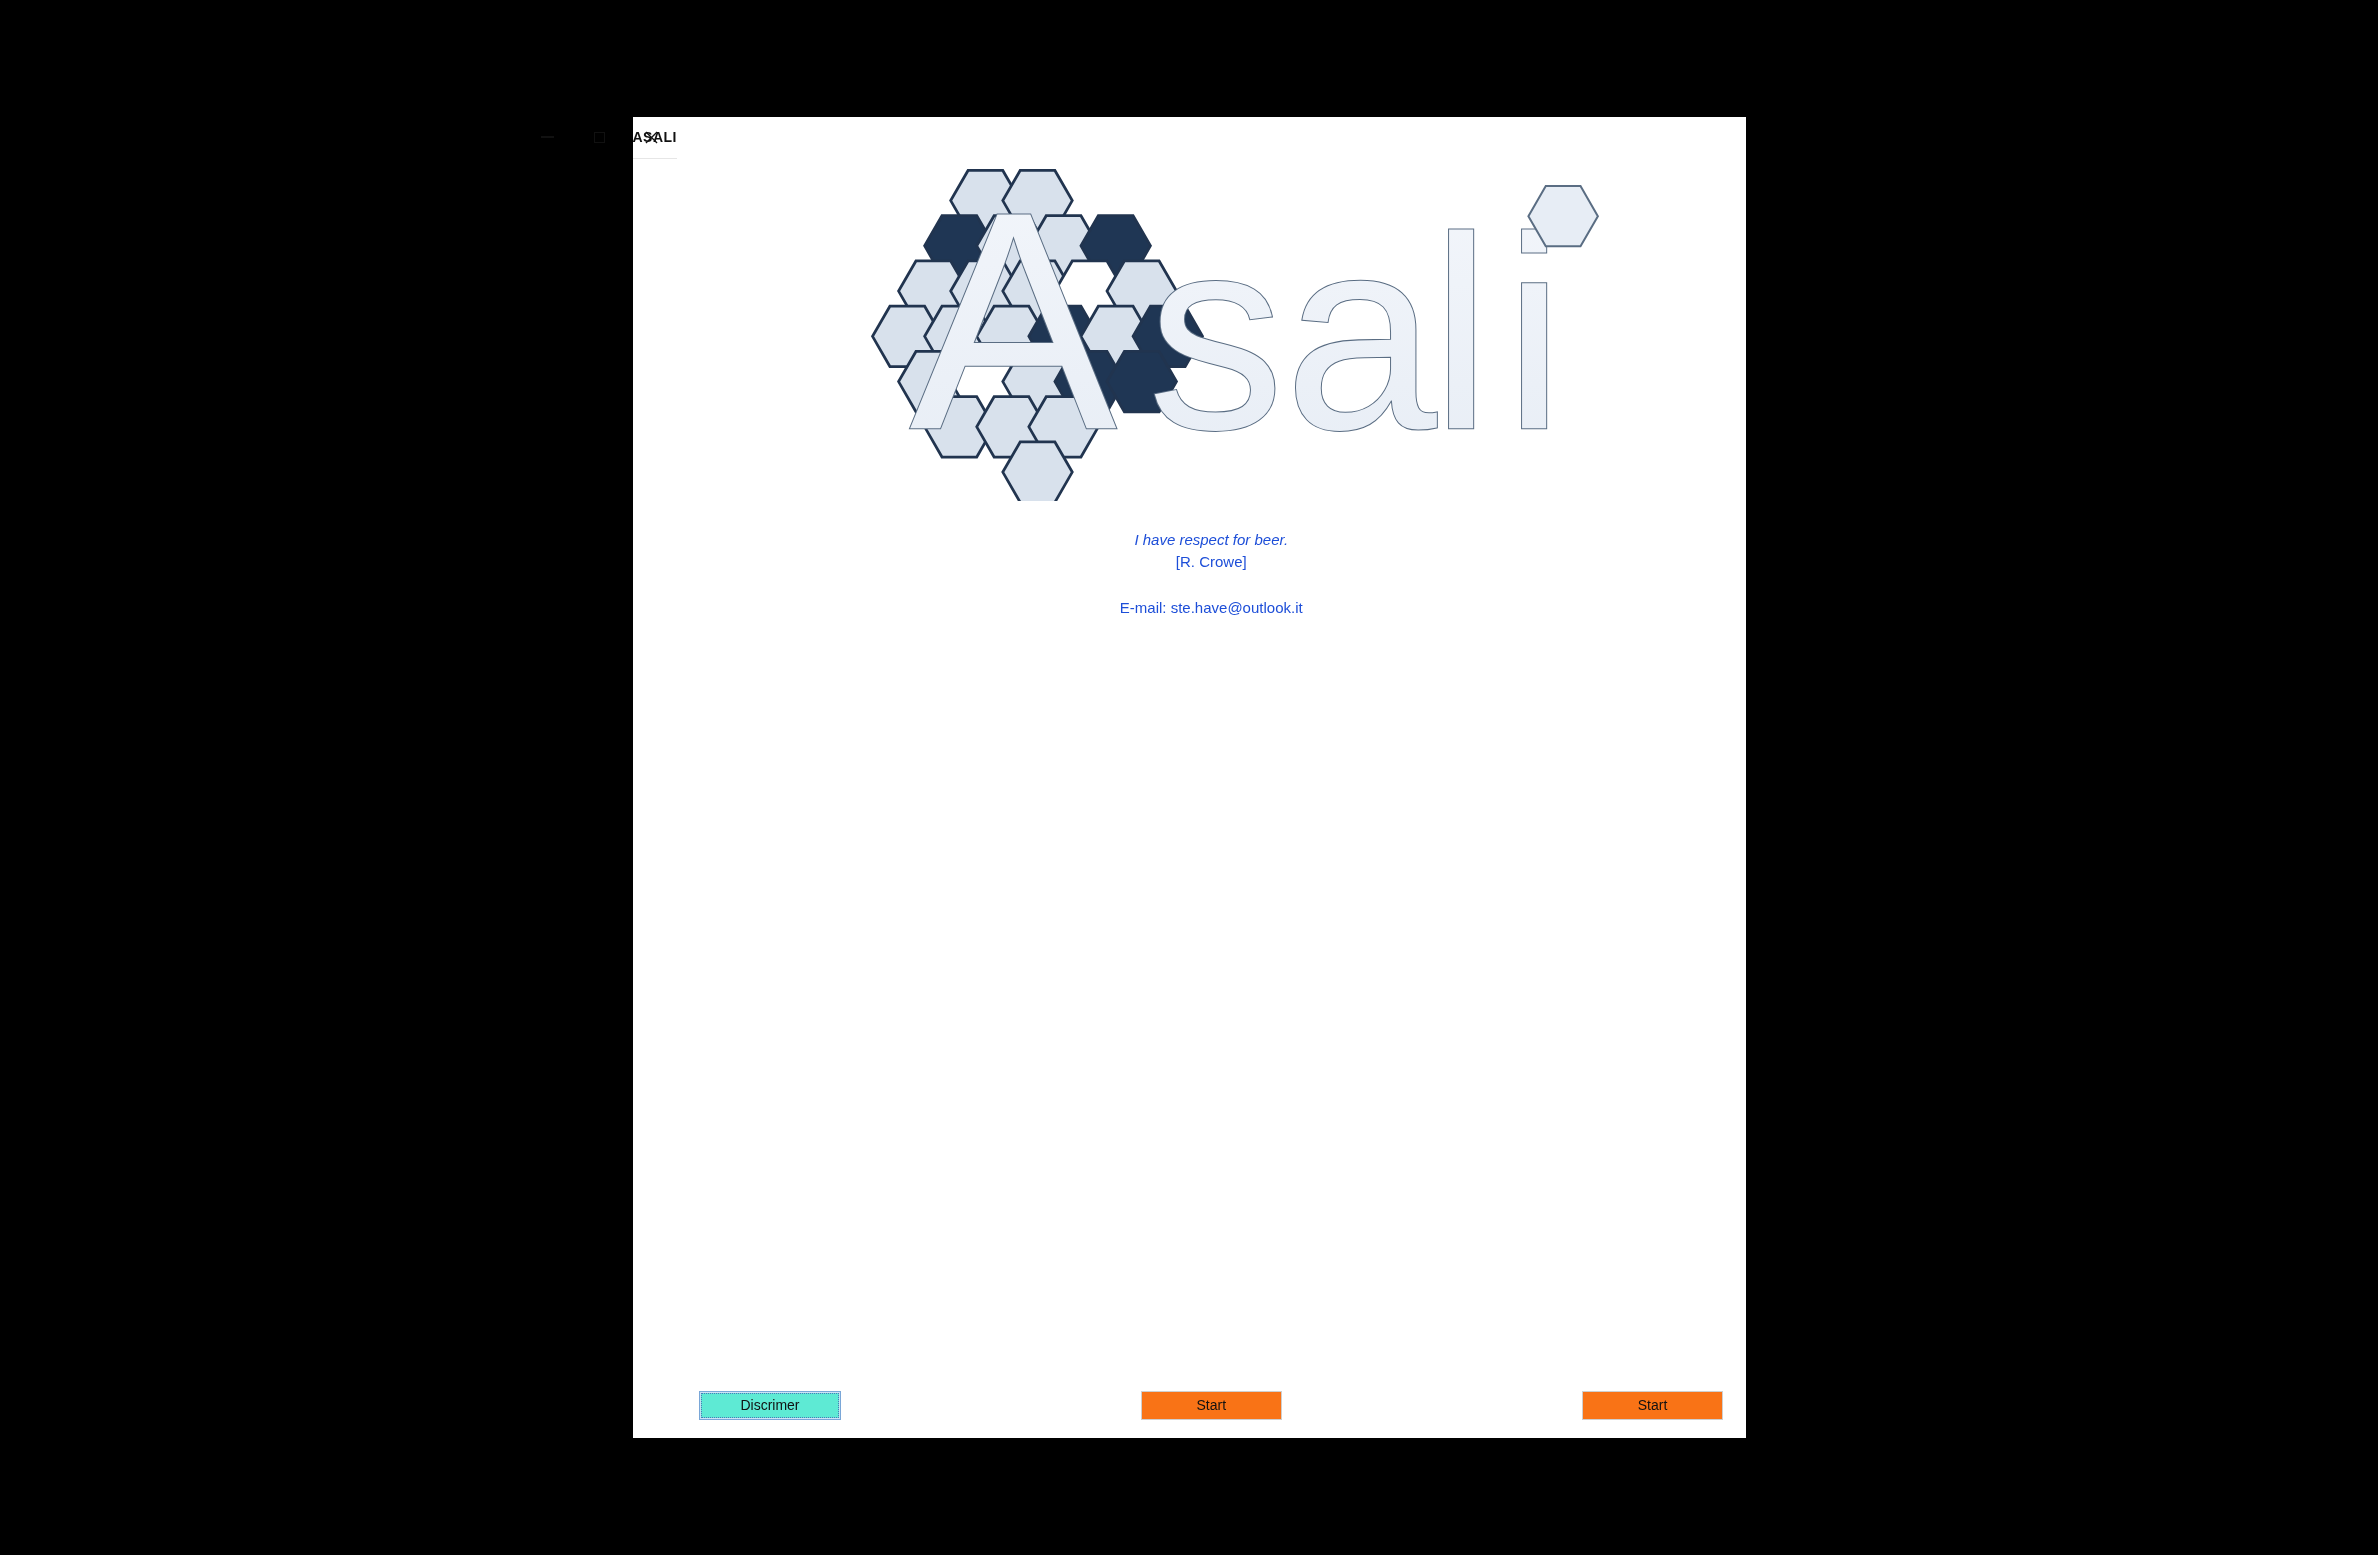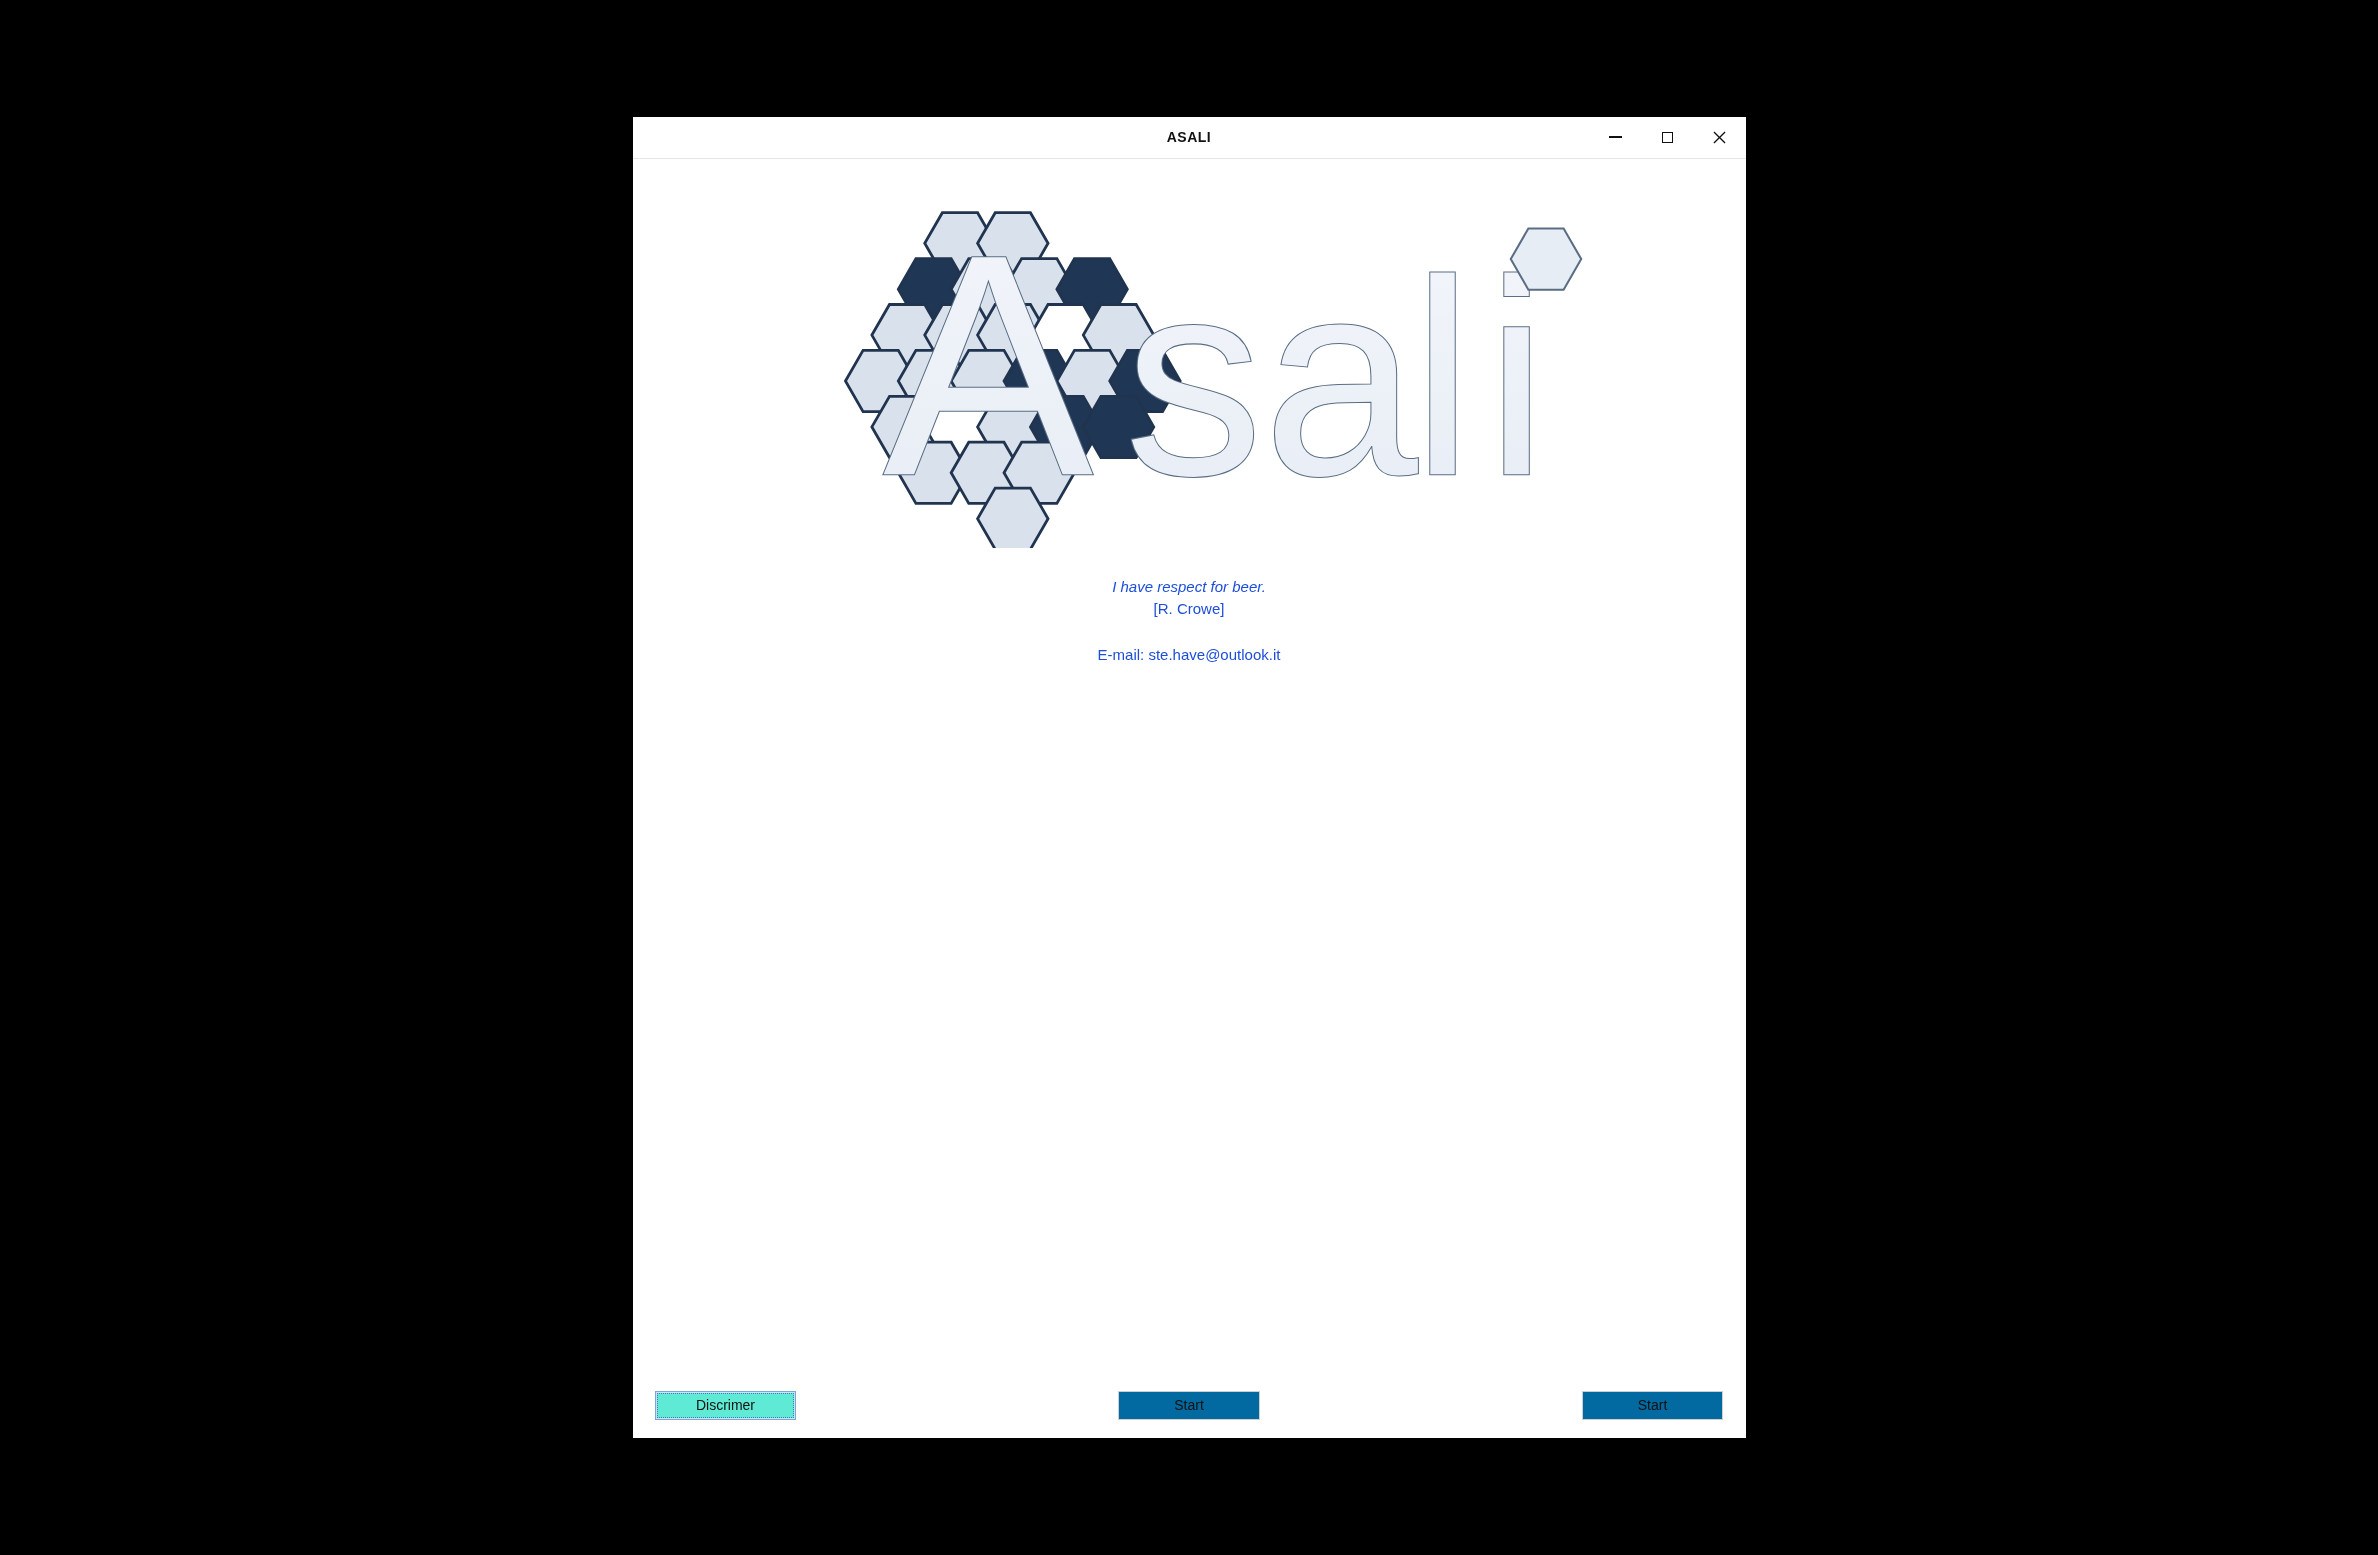--- a/index.html
+++ b/index.html
@@ -17,21 +17,21 @@
     display: flex;
     align-items: center;
     justify-content: center;
   }
   .window {
     width: 87%;
     height: 85%;
     max-width: 1113px;
     background: #fff;
     display: flex;
-    flex-direction: column;
+    flex-direction: row;
     box-shadow: 0 0 0 0.9px rgba(0,0,0,0.08);
   }
   
   .titlebar {
     height: 41px;
     display: flex;
     align-items: center;
     justify-content: center;
     border-bottom: 0.9px solid #e6e6e6;
     position: relative;
@@ -95,21 +95,21 @@
     display: flex;
     justify-content: space-between;
     align-items: center;
     padding: 5.6px 3.7px 1.9px 3.7px;
   }
   .btn {
     min-width: 106px;
     padding: 5.6px 16.7px;
     font-size: 14px;
     color: #111;
-    background: #0369a1;
+    background: #f97316;
     border: 0.9px solid #cfcfcf;
     cursor: default;
     text-align: center;
     user-select: none;
   }
   .btn.focused {
     background: #5eead4;
     border: 0.9px solid #7aa7d8;
     outline: 0.9px dotted #4a78b8;
     outline-offset: -3.7px;

